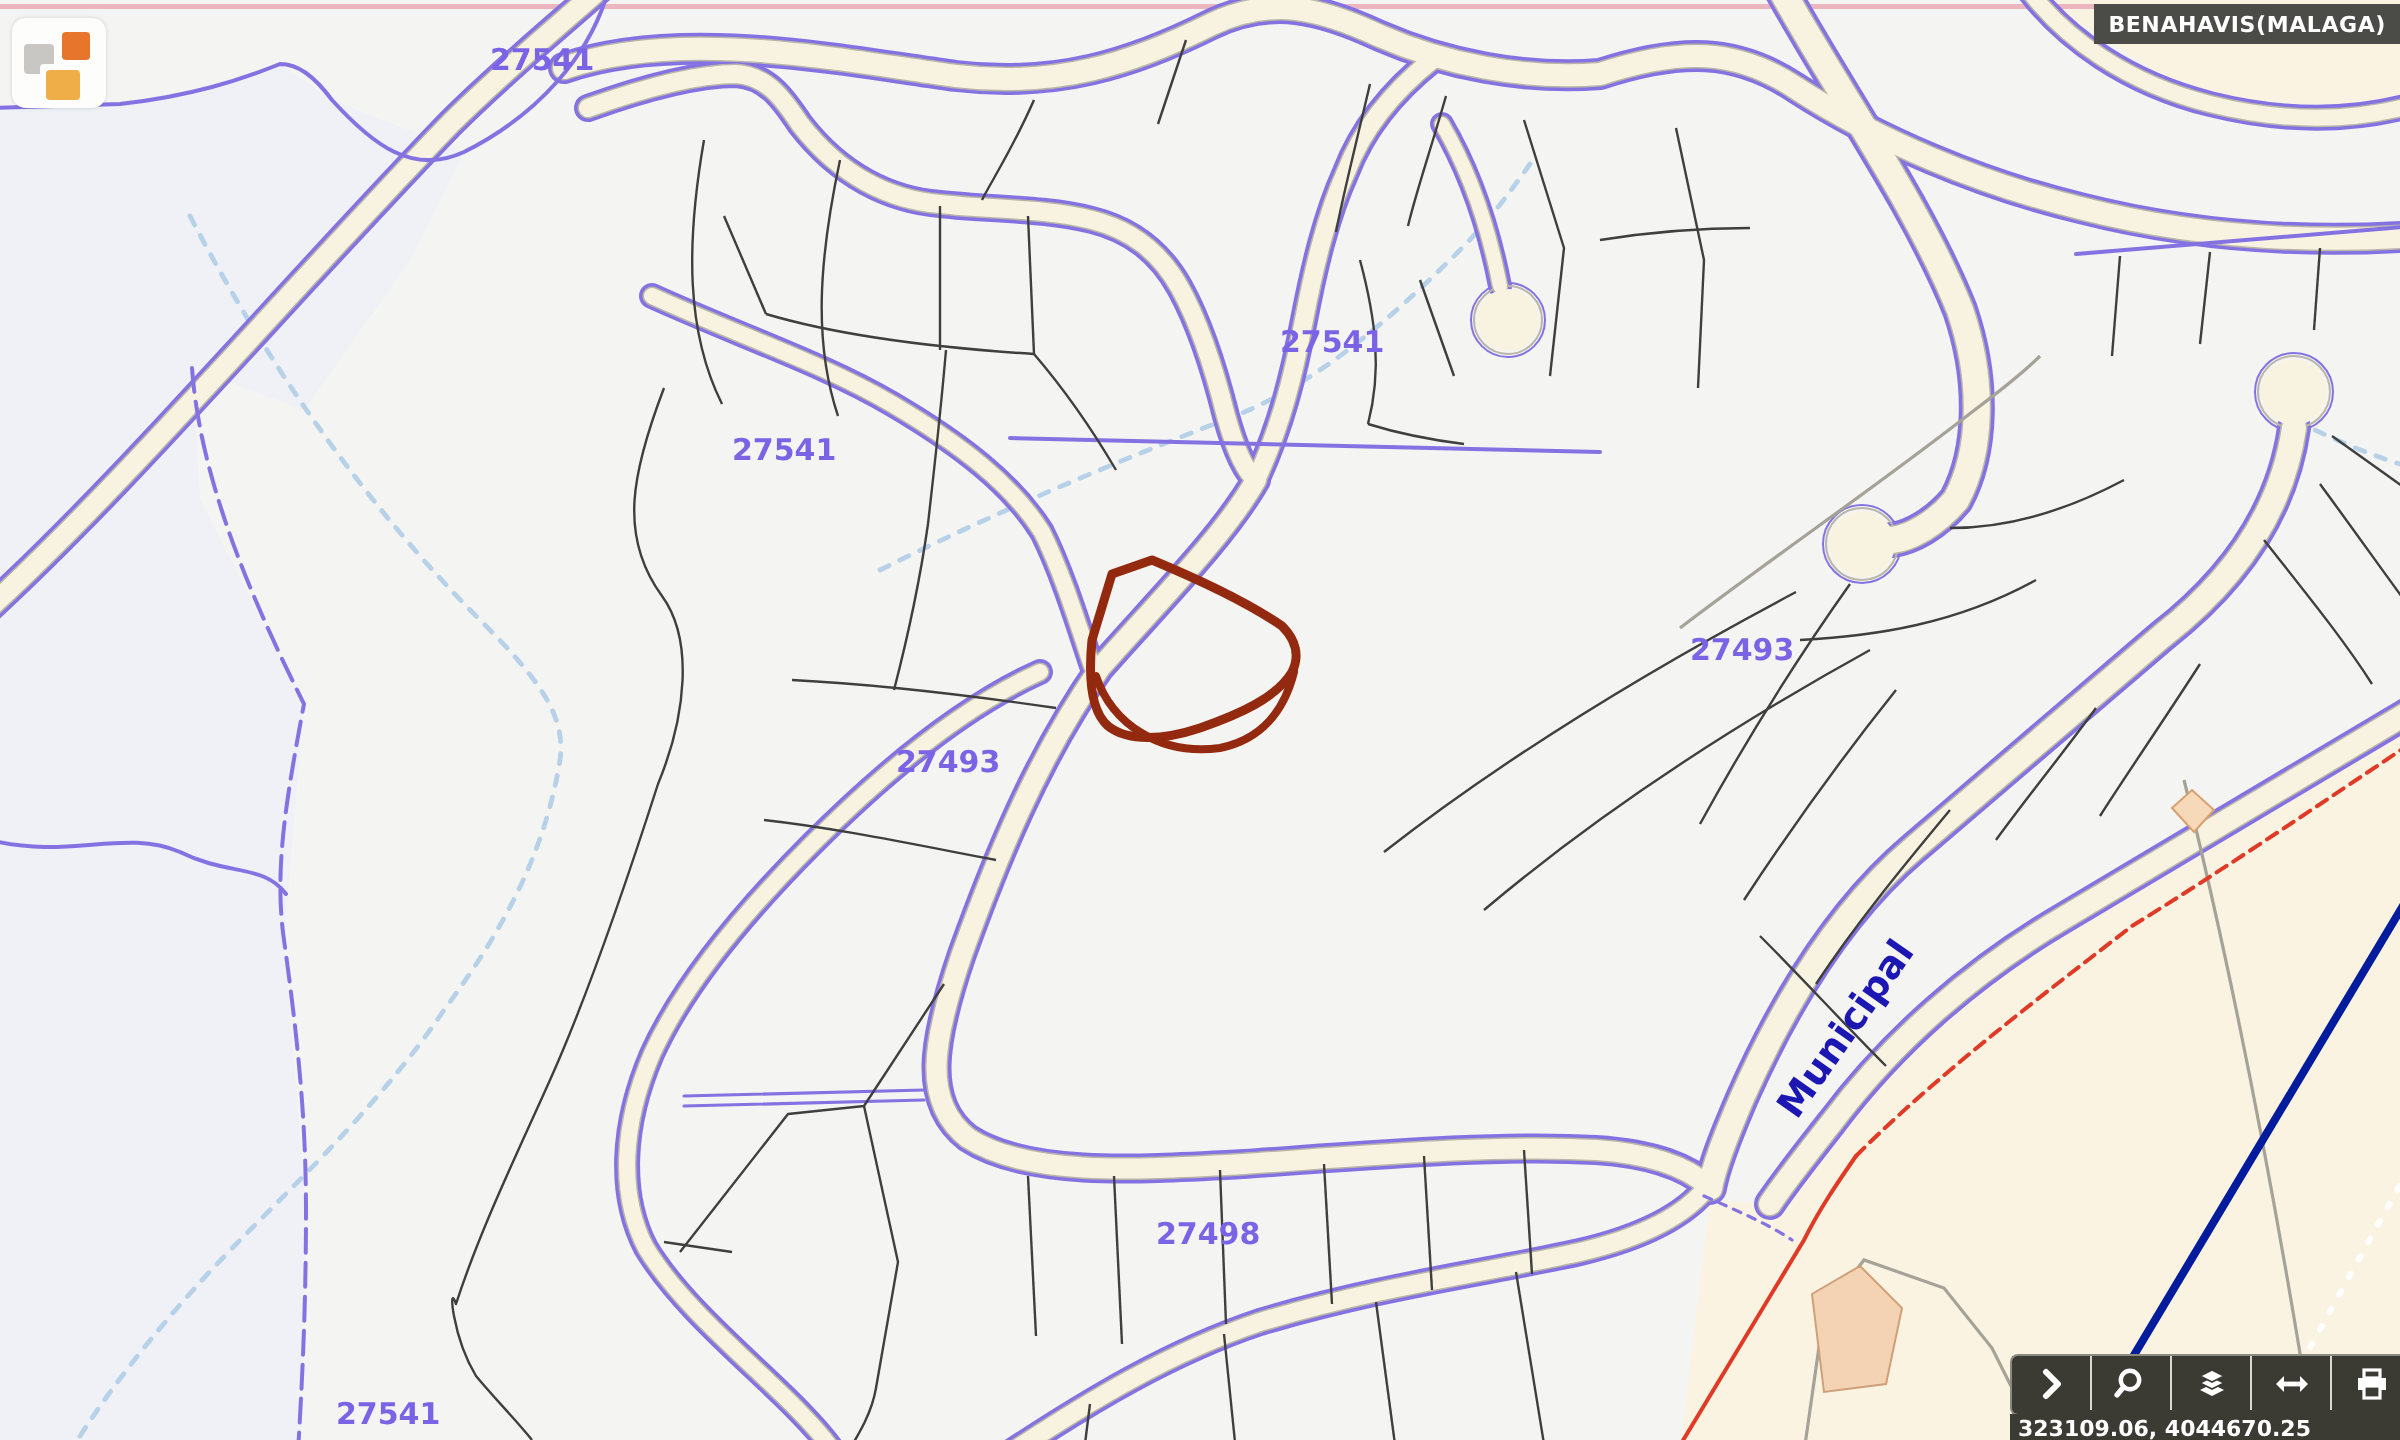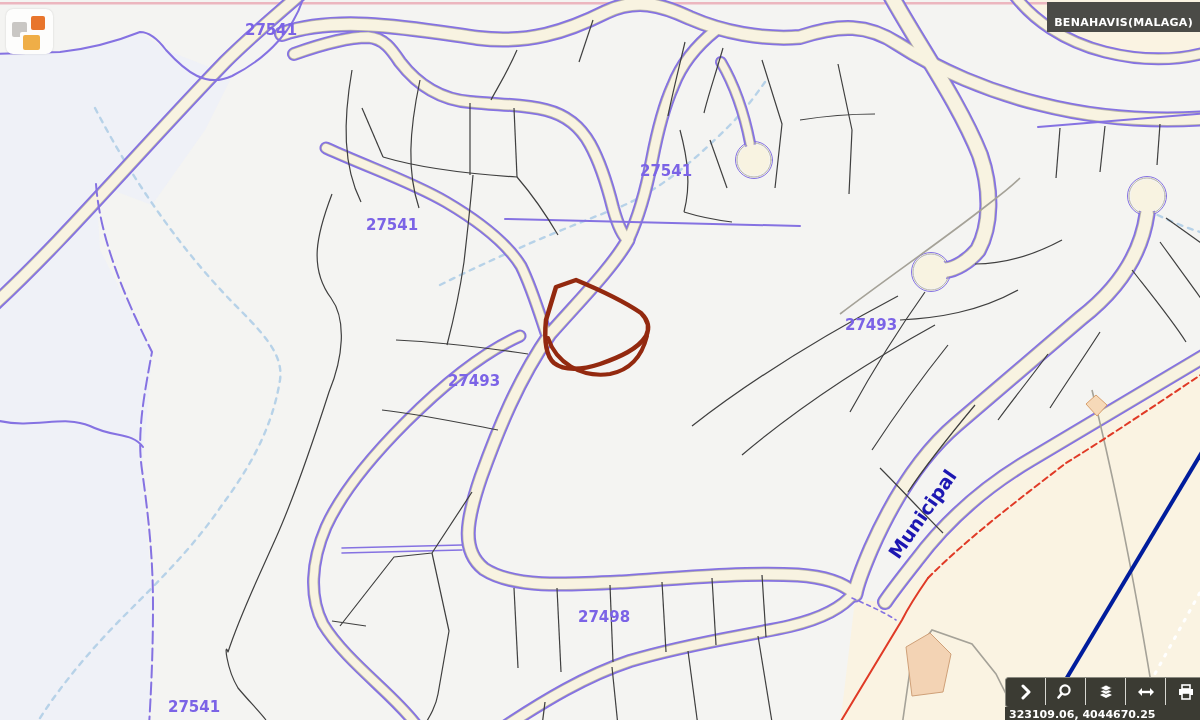--- a/index.html
+++ b/index.html
@@ -22,21 +22,21 @@
     position:absolute;left:6px;top:9px;width:47px;height:45px;
     background:#fdfdfc;border-radius:7px;box-shadow:0 0 2px rgba(0,0,0,.15);
   }
   #logo-card .sq{position:absolute;border-radius:2px;}
   #logo-sq-gray{left:6px;top:13px;width:15px;height:15px;background:#c9c7c4;}
   #logo-sq-orange{left:25px;top:7px;width:14px;height:14px;background:#e8752c;}
   #logo-sq-amber{left:17px;top:26px;width:17px;height:15px;background:#efae47;box-shadow:-3px -3px 0 #fdfdfc;}
   
   #muni-badge{
     position:absolute;right:0;top:2px;background:#4b4b47;color:#fff;
-    font-size:11px;font-weight:bold;letter-spacing:.3px;padding:14px 7px 3px 7px;
+    font-size:11px;font-weight:bold;letter-spacing:.3px;padding:4px 7px 3px 7px;
   }
   
   #toolbar{
     position:absolute;left:1005px;top:677px;height:29px;
     display:flex;background:#3b3b33;border-radius:4px 0 0 4px;
     border:1px solid #8a8a80;border-right:none;
   }
   .tb-btn{
     width:39px;height:27px;display:flex;align-items:center;justify-content:center;
     background:#3b3b33;border-left:1px solid #d8d8d2;cursor:pointer;

